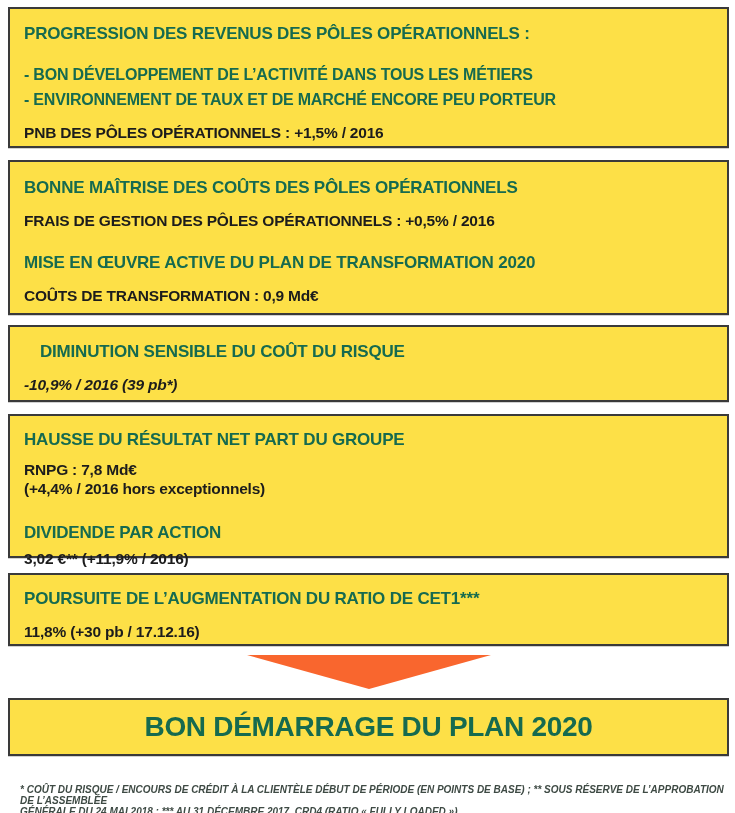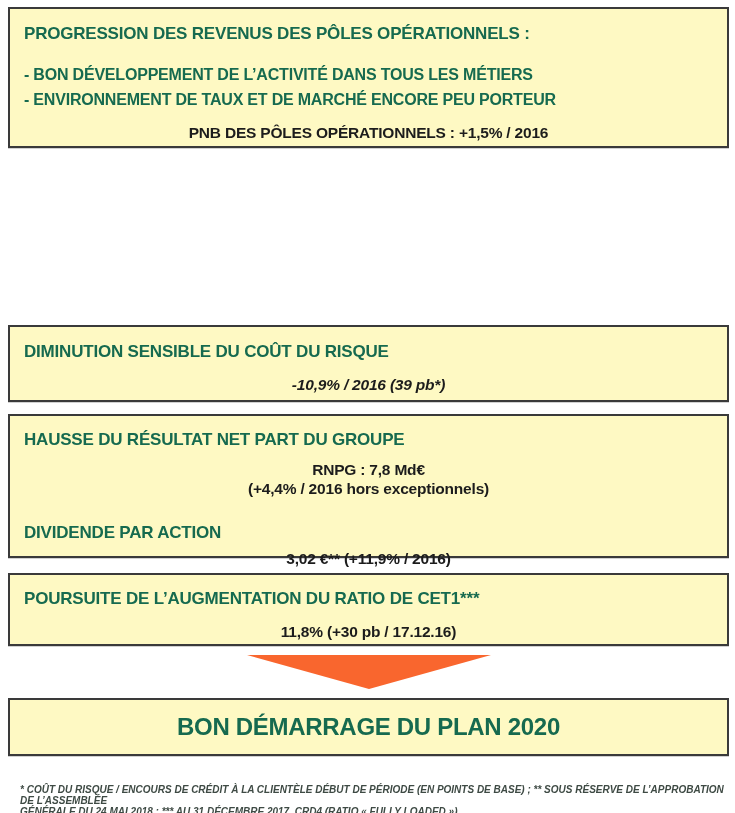--- a/index.html
+++ b/index.html
@@ -11,21 +11,21 @@
     font-family: "Liberation Sans", sans-serif;
     font-weight: bold;
     overflow: hidden;
   }
   .box {
     position: absolute;
     left: 8px;
     width: 721px;
     box-sizing: border-box;
     border: 2px solid #3a3a3a;
-    background: #fef9c3;
+    background: #fde047;
     padding: 0 14px;
     box-shadow: 0 1px 0 rgba(0,0,0,0.18);
   }
   .green  { color: #166a4f; }
   .black  { color: #1c1c1c; }
   .heading {
     font-size: 17px;
     line-height: 20px;
     letter-spacing: -0.2px;
     text-align: left;
@@ -33,37 +33,37 @@
   .bullet {
     font-size: 16px;
     line-height: 18px;
     letter-spacing: -0.2px;
     text-align: left;
   }
   .metric {
     font-size: 15.5px;
     line-height: 19px;
     letter-spacing: -0.2px;
-    text-align: center;
+    text-align: left;
   }
   
   .box-revenues { top: 7px;   height: 141px; }
   .box-revenues .heading      { margin-top: 15px; }
   .box-revenues .bullet-1     { margin-top: 22px; }
   .box-revenues .bullet-2     { margin-top: 7px;  }
   .box-revenues .metric       { margin-top: 14px; }
   
   .box-costs { top: 160px; height: 155px; }
   .box-costs .heading-1 { margin-top: 16px; }
   .box-costs .metric-1  { margin-top: 13px; }
   .box-costs .heading-2 { margin-top: 23px; }
   .box-costs .metric-2  { margin-top: 13px; }
   
   .box-risk { top: 325px; height: 77px; }
-  .box-risk .heading { margin-top: 15px; }
+  .box-risk .heading { margin-top: 15px; margin-left: 16px; }
   .box-risk .metric  { margin-top: 13px; font-style: italic; }
   
   .box-net { top: 414px; height: 144px; }
   .box-net .heading-1  { margin-top: 14px; }
   .box-net .metric-1   { margin-top: 10px; }
   .box-net .metric-sub { margin-top: 0; }
   .box-net .heading-2  { margin-top: 25px; }
   .box-net .metric-2   { margin-top: 6px; }
   
   .box-cet1 { top: 573px; height: 73px; }
@@ -82,21 +82,21 @@
   }
   
   .box-conclusion {
     top: 698px;
     height: 58px;
     display: flex;
     align-items: center;
     justify-content: center;
   }
   .conclusion-text {
-    font-size: 24px;
+    font-size: 28px;
     letter-spacing: -0.3px;
     text-align: center;
   }
   
   .footnote {
     position: absolute;
     top: 784px;
     left: 20px;
     width: 717px;
     color: #3e4a44;
@@ -112,20 +112,26 @@
 
 <div class="slide">
 
   <section class="box box-revenues">
     <div class="green heading">PROGRESSION DES REVENUS DES PÔLES OPÉRATIONNELS :</div>
     <div class="green bullet bullet-1">- BON DÉVELOPPEMENT DE L’ACTIVITÉ DANS TOUS LES MÉTIERS</div>
     <div class="green bullet bullet-2">- ENVIRONNEMENT DE TAUX ET DE MARCHÉ ENCORE PEU PORTEUR</div>
     <div class="black metric">PNB DES PÔLES OPÉRATIONNELS : +1,5% / 2016</div>
   </section>
 
+  <section class="box box-costs">
+    <div class="green heading heading-1">BONNE MAÎTRISE DES COÛTS DES PÔLES OPÉRATIONNELS</div>
+    <div class="black metric metric-1">FRAIS DE GESTION DES PÔLES OPÉRATIONNELS : +0,5% / 2016</div>
+    <div class="green heading heading-2">MISE EN ŒUVRE ACTIVE DU PLAN DE TRANSFORMATION 2020</div>
+    <div class="black metric metric-2">COÛTS DE TRANSFORMATION : 0,9 Md€</div>
+  </section>
 
   <section class="box box-risk">
     <div class="green heading">DIMINUTION SENSIBLE DU COÛT DU RISQUE</div>
     <div class="black metric">-10,9% / 2016 (39 pb*)</div>
   </section>
 
   <section class="box box-net">
     <div class="green heading heading-1">HAUSSE DU RÉSULTAT NET PART DU GROUPE</div>
     <div class="black metric metric-1">RNPG : 7,8 Md€</div>
     <div class="black metric metric-sub">(+4,4% / 2016 hors exceptionnels)</div>

